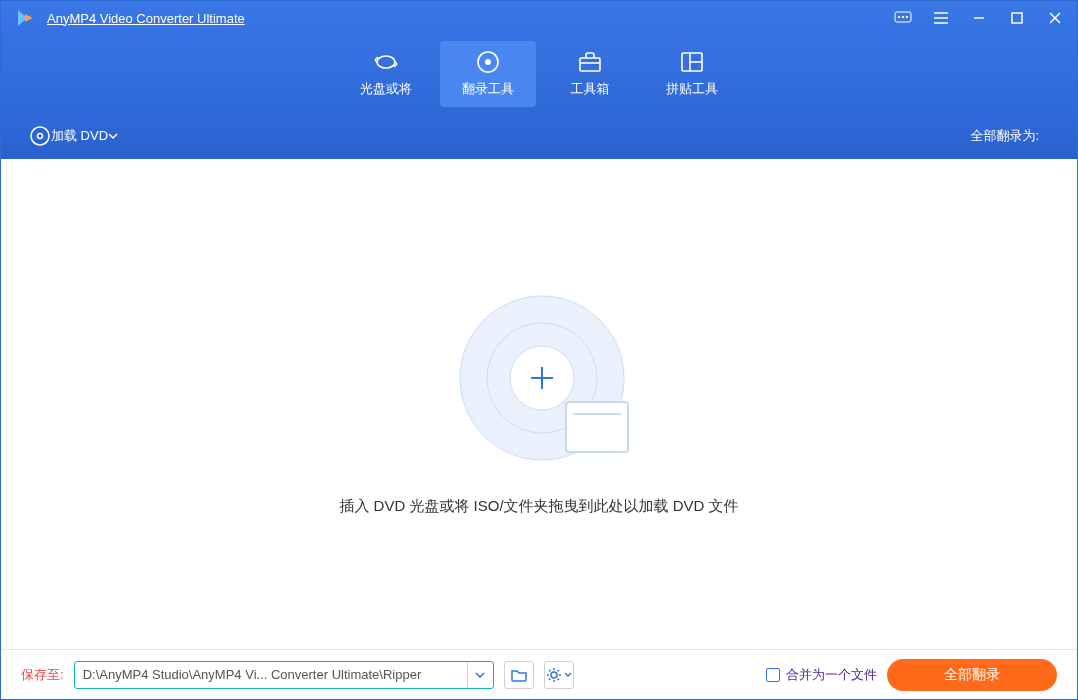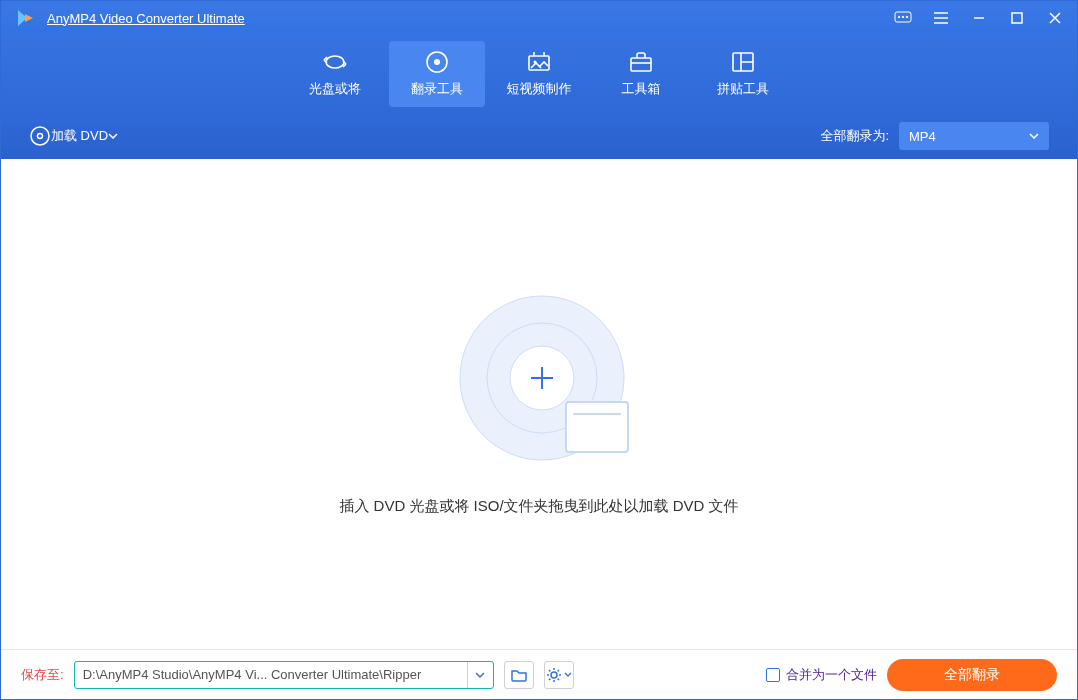--- a/index.html
+++ b/index.html
@@ -110,32 +110,20 @@
         <svg width="24" height="24" viewBox="0 0 24 24">
             <circle cx="12" cy="12" r="10"></circle>
             <circle cx="12" cy="12" r="3" fill="#fff" stroke="none"></circle>
           </svg>
       </div>
       <span>翻录工具</span>
     </div>
     <div class="nav-item">
       <div class="nav-icon">
         <svg width="26" height="22" viewBox="0 0 26 22">
-            <rect x="3" y="5" width="20" height="14" rx="1"></rect>
-            <circle cx="9" cy="11" r="1.5" fill="#fff" stroke="none"></circle>
-            <path d="M5 17 L10 12 L15 17 M14 15 L18 11 L22 15"></path>
-            <line x1="8" y1="1" x2="8" y2="5"></line>
-            <line x1="18" y1="1" x2="18" y2="5"></line>
-          </svg>
-      </div>
-      <span>短视频制作</span>
-    </div>
-    <div class="nav-item">
-      <div class="nav-icon">
-        <svg width="26" height="22" viewBox="0 0 26 22">
             <rect x="3" y="7" width="20" height="13" rx="1"></rect>
             <path d="M9 7 V4 a2 2 0 0 1 2 -2 h4 a2 2 0 0 1 2 2 V7"></path>
             <line x1="3" y1="12" x2="23" y2="12"></line>
           </svg>
       </div>
       <span>工具箱</span>
     </div>
     <div class="nav-item">
       <div class="nav-icon">
         <svg width="24" height="22" viewBox="0 0 24 22">
@@ -154,26 +142,20 @@
           <circle cx="11" cy="11" r="9"></circle>
           <circle cx="11" cy="11" r="2.5"></circle>
         </svg>
       <span>加载 DVD</span>
       <svg width="10" height="6" viewBox="0 0 10 6">
           <path d="M1 1 L5 5 L9 1" stroke="#fff" fill="none" stroke-width="1.5"></path>
         </svg>
     </div>
     <div class="spacer"></div>
     <div class="format-label">全部翻录为:</div>
-    <div class="format-select">
-      <span>MP4</span>
-      <svg width="10" height="6" viewBox="0 0 10 6">
-          <path d="M1 1 L5 5 L9 1" stroke="#fff" fill="none" stroke-width="1.5"></path>
-        </svg>
-    </div>
   </div>
 
   <div class="main">
     <div class="drop-graphic">
       <svg class="big-disc" width="170" height="170" viewBox="0 0 170 170">
         <circle cx="85" cy="85" r="82" fill="#eaf1fc" stroke="#cddcf5" stroke-width="1"></circle>
         <circle cx="85" cy="85" r="55" fill="none" stroke="#cddcf5" stroke-width="1"></circle>
         <circle cx="85" cy="85" r="32" fill="#fff" stroke="#cddcf5" stroke-width="1"></circle>
         <line x1="74" y1="85" x2="96" y2="85" stroke="#3372e2" stroke-width="2"></line>
         <line x1="85" y1="74" x2="85" y2="96" stroke="#3372e2" stroke-width="2"></line>

